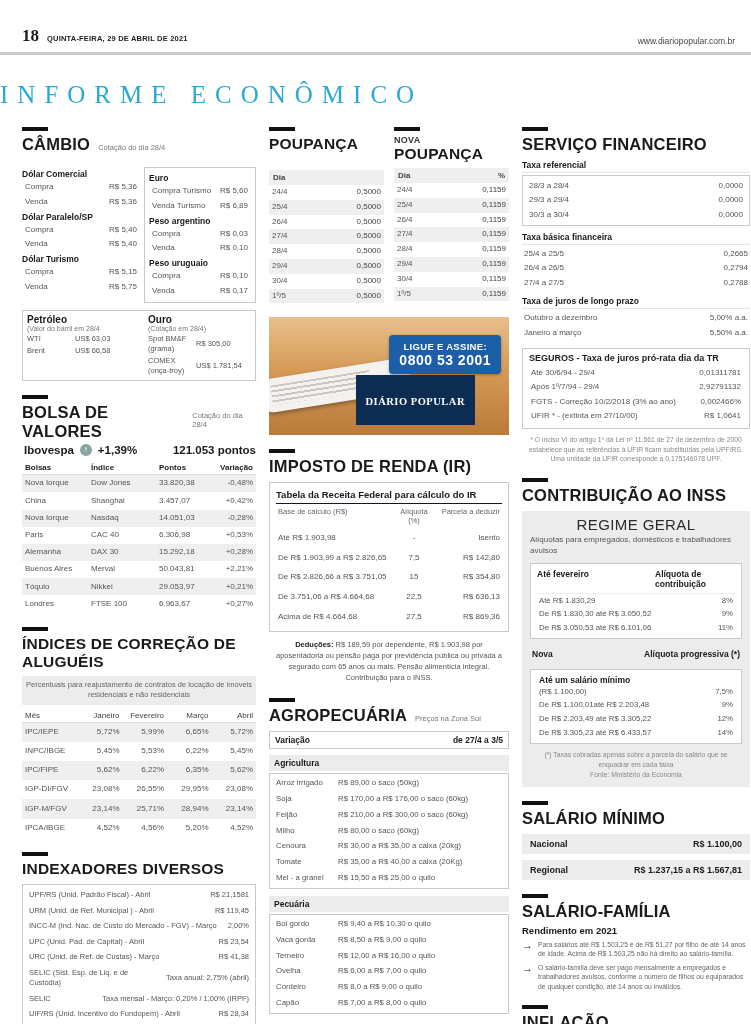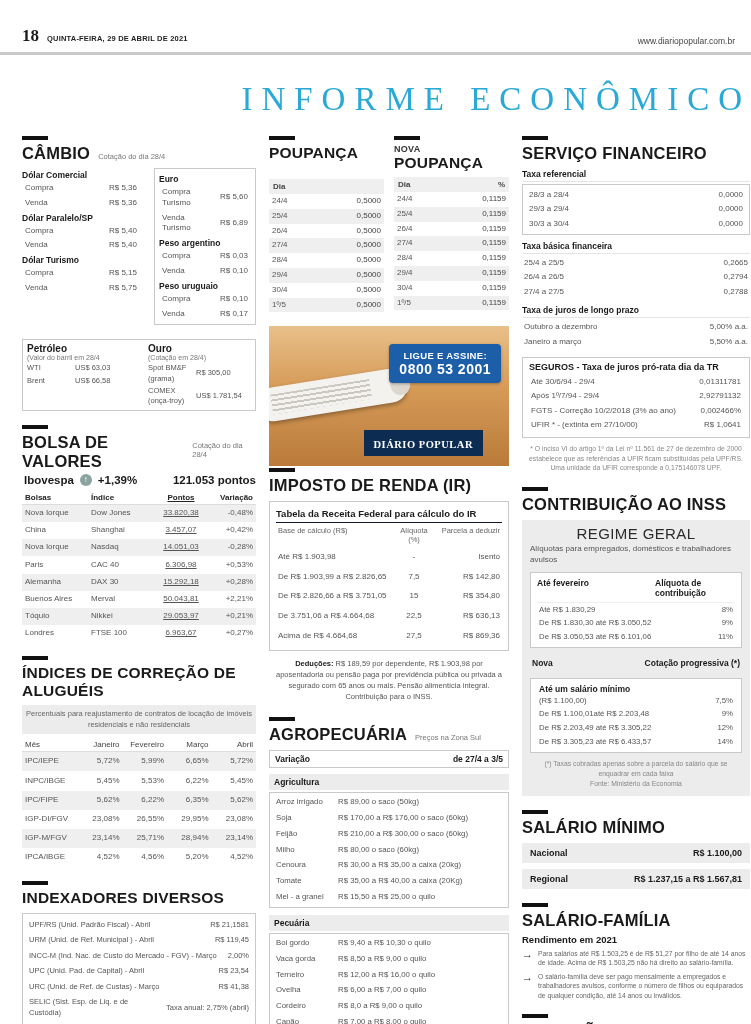--- a/index.html
+++ b/index.html
@@ -12,22 +12,22 @@
   
   .masthead {
     display:flex; align-items:flex-end; justify-content:space-between;
     padding:26px 16px 6px 22px; border-bottom:3px solid #c9c9c9;
   }
   .masthead-left { display:flex; align-items:baseline; gap:8px; }
   .page-num { font-family:"Liberation Serif", serif; font-weight:bold; font-size:17px; color:#1a1a1a; }
   .date-txt { font-size:7.5px; font-weight:bold; color:#222; letter-spacing:.2px; }
   .site-txt { font-size:8.5px; color:#444; }
   .page-title {
-    text-align:right; font-family:"Liberation Serif", serif;
-    color:#2ba9d6; font-size:33px; letter-spacing:9px; font-weight:500;
+    text-align:left; font-family:"Liberation Serif", serif;
+    color:#2ba9d6; font-size:25px; letter-spacing:9px; font-weight:500;
     margin:26px 0 18px 0;
   }
   
   .cols { display:flex; gap:13px; padding:0 14px 0 22px; }
   .col-l { width:234px; flex:none; }
   .col-m { width:240px; flex:none; }
   .col-r { width:228px; flex:none; }
   section { margin-bottom:14px; }
   .tick { width:26px; height:4px; background:#111; margin-bottom:4px; }
   .sec-head { display:flex; align-items:baseline; gap:8px; }
@@ -36,70 +36,70 @@
   .sub { font-size:7.5px; color:#777; }
   
   .tr { display:grid; align-items:center; }
   .td { padding:2px 3px; font-size:8px; color:#555; line-height:1.35; }
   .zebra .tr:nth-child(odd) { background:#efefef; }
   .zebra-even .tr:nth-child(even) { background:#efefef; }
   .box { border:1px solid #c9c9c9; padding:3px 4px; }
   .kv .tr { grid-template-columns:1fr auto; }
   .kv .td:last-child { text-align:right; color:#444; }
   
-  .cambio-body { display:flex; gap:14px; margin-top:5px; }
+  .cambio-body { display:flex; gap:4px; margin-top:13px; }
   .cambio-left { width:118px; flex:none; }
   .cambio-right { flex:1; }
   .kv-name { font-size:8.5px; font-weight:bold; color:#1a1a1a; padding:2px 0 1px 0; }
   .kv-group .tr { grid-template-columns:1fr auto; }
-  .petro-box { display:flex; gap:18px; margin-top:14px; }
+  .petro-box { display:flex; gap:18px; margin-top:7px; }
   .petro-col { flex:1; }
   .petro-title { font-size:10px; font-weight:bold; color:#1a1a1a; }
   .petro-note { font-size:7px; color:#777; margin-bottom:1px; }
   .petro-col .tr { grid-template-columns:48px 1fr; }
   .petro-col .td { padding:1px 0; font-size:7.5px; }
   
   .poup-wrap { display:flex; gap:10px; }
   .poup { flex:1; }
   .poup-header { background:#efefef; font-size:8px; font-weight:bold; color:#444; padding:3px 4px; margin-top:5px; display:flex; justify-content:space-between; }
   .poup .tr { grid-template-columns:1fr auto; }
   .title-sm-top { font-size:9px; font-weight:600; color:#333; letter-spacing:.3px; }
   
   .ibov-line { display:flex; align-items:center; gap:6px; margin:3px 0 5px 2px; }
   .ibov-label { font-size:11.5px; font-weight:bold; color:#1a1a1a; }
   .up-icon { width:12px; height:12px; border-radius:50%; background:#8aa5a0; color:#fff; font-size:8px; line-height:12px; text-align:center; }
   .ibov-change { font-size:11.5px; font-weight:bold; color:#1a1a1a; }
   .ibov-points { margin-left:auto; font-size:11.5px; font-weight:bold; color:#1a1a1a; }
   .bolsa-head, .bolsa .tr { grid-template-columns:66px 68px 1fr 50px; }
   .bolsa-head { display:grid; border-bottom:1px solid #ddd; }
   .bolsa-head .th { font-size:8px; font-weight:bold; color:#222; padding:2px 3px; }
-  .bolsa-head .th:nth-child(3), .bolsa .td:nth-child(3) { text-align:center;text-decoration:underline; }
+  .bolsa-head .th:nth-child(3), .bolsa .td:nth-child(3) { text-align:left; }
   .bolsa-head .th:nth-child(4), .bolsa .td:nth-child(4) { text-align:right; }
   .bolsa .td { padding:3.2px 3px; }
   
   .note-band { background:#ececec; font-size:7.5px; color:#666; text-align:center; padding:4px 4px; margin:5px 0 4px 0; line-height:1.4; }
   .idx-head, .idx .tr { grid-template-columns:56px 1fr 1fr 1fr 1fr; }
   .idx-head { display:grid; border-bottom:1px solid #ddd; }
   .idx-head .th { font-size:8px; color:#444; padding:2px 3px; }
   .idx-head .th:not(:first-child), .idx .td:not(:first-child) { text-align:right; }
   .idx .td { padding:4.2px 3px; }
   
   .indexadores { margin-top:6px; }
   .indexadores .tr { grid-template-columns:1fr auto; }
   .indexadores .td { padding:2.7px 2px; font-size:7.5px; }
   
-  .ad { position:relative; height:140px; background:linear-gradient(180deg,#e8c08a 0%,#d69a57 45%,#b97a3a 100%); overflow:hidden; margin-bottom:2px;text-decoration:underline; }
+  .ad { position:relative; height:118px; background:linear-gradient(180deg,#e8c08a 0%,#d69a57 45%,#b97a3a 100%); overflow:hidden; margin-bottom:14px;text-decoration:underline; }
   .ad-roll { position:absolute; left:-12px; top:52px; width:150px; height:34px; background:#f4f2ee; border-radius:16px/14px; transform:rotate(-9deg); box-shadow:0 2px 4px rgba(0,0,0,.35); }
   .ad-roll::before { content:""; position:absolute; right:-4px; top:6px; width:20px; height:22px; border-radius:50%; background:#dcd8d0; }
   .ad-roll-lines { position:absolute; left:14px; top:7px; width:100px; height:20px;
     background:repeating-linear-gradient(180deg,#b9b5ad 0 2px,transparent 2px 5px); opacity:.7; }
   .ad-phone { position:absolute; right:8px; top:18px; background:#1c5fa8; border-radius:4px; padding:6px 10px; text-align:center; box-shadow:0 1px 3px rgba(0,0,0,.3); }
   .ad-phone .l1 { color:#fff; font-size:9.5px; font-weight:bold; letter-spacing:.3px; }
   .ad-phone .l2 { color:#fff; font-size:14px; font-weight:bold; letter-spacing:.5px; }
-  .ad-brand { position:absolute; right:26px; bottom:10px; background:#0c2c52; padding:4px 10px; }
+  .ad-brand { position:absolute; right:34px; bottom:10px; background:#0c2c52; padding:16px 10px; }
   .ad-brand span { color:#fff; font-family:"Liberation Serif", serif; font-weight:bold; font-size:10.5px; letter-spacing:.5px; }
   
   .ir-box { border:1px solid #c9c9c9; padding:4px 6px; margin-top:6px; }
   .ir-title { font-size:9.5px; font-weight:bold; color:#1a1a1a; padding:2px 0 3px 0; border-bottom:1px solid #0f172a; }
   .ir-head, .ir .tr { grid-template-columns:1fr 44px 66px; }
   .ir-head { display:grid; }
   .ir-head .th { font-size:7.5px; color:#666; padding:3px 2px; }
   .ir-head .th:nth-child(2) { text-align:center; }
   .ir-head .th:nth-child(3), .ir .td:nth-child(3) { text-align:right; }
   .ir .td:nth-child(2) { text-align:center; }
@@ -751,21 +751,21 @@
                 <div class="td">9%</div>
               </div>
               <div class="tr">
                 <div class="td">De R$ 3.050,53 até R$ 6.101,06</div>
                 <div class="td">11%</div>
               </div>
             </div>
         </div>
         <div class="nova-band">
           <span class="l">Nova</span>
-          <span class="r">Cotação progressiva (*)</span>
+          <span class="r">Alíquota progressiva (*)</span>
         </div>
         <div class="inss-box">
           <div class="t2-first">Até um salário mínimo</div>
           <div class="inss">
               <div class="tr">
                 <div class="td">(R$ 1.100,00)</div>
                 <div class="td">7,5%</div>
               </div>
               <div class="tr">
                 <div class="td">De R$ 1.100,01até R$ 2.203,48</div>

